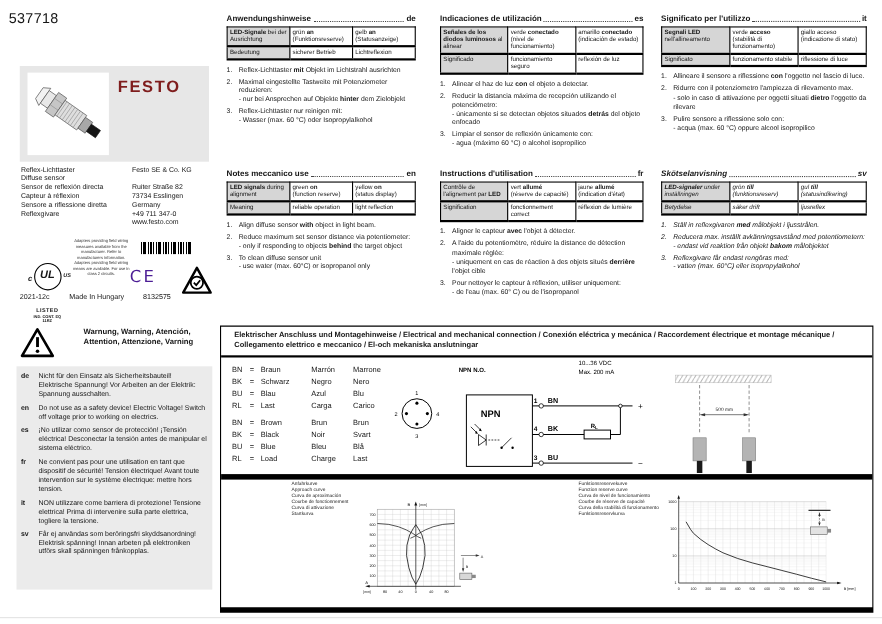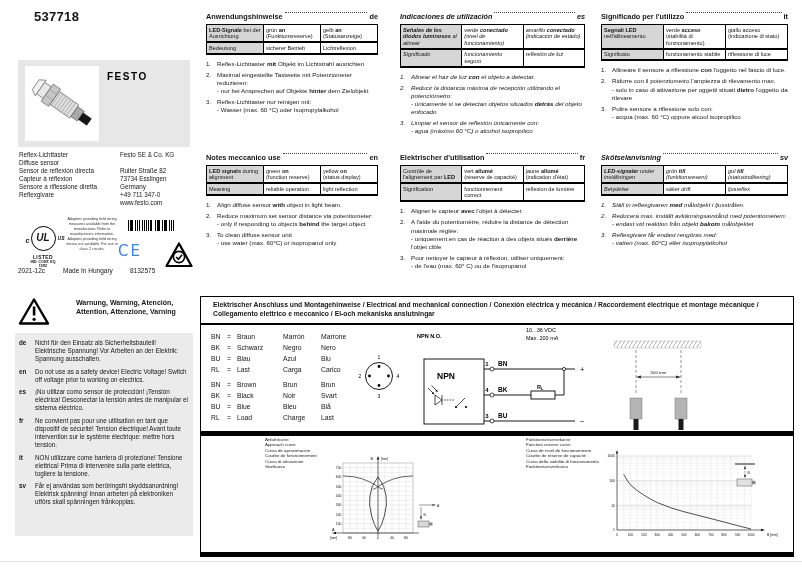--- a/index.html
+++ b/index.html
@@ -1,61 +1,61 @@
 <!DOCTYPE html>
 <html><head>
 <meta charset="utf-8">
 <style>
   html,body{margin:0;padding:0;background:#fff;}
   .page{position:relative;width:802px;height:567px;background:#fff;overflow:hidden;
         font-family:"Liberation Sans",sans-serif;color:#161616;}
 
   
-  .part-no{position:absolute;left:34px;top:9px;font-size:13px;font-weight:bold;letter-spacing:.3px;text-align:right;}
+  .part-no{position:absolute;left:8px;top:9px;font-size:13px;font-weight:normal;letter-spacing:.3px;text-align:right;}
   .model-no{position:absolute;left:18px;top:26px;font-size:14.5px;font-weight:bold;letter-spacing:.2px;}
   .product-box{position:absolute;left:18px;top:60px;width:172px;height:87px;background:#e7e7e7;}
   .product-img{position:absolute;left:7px;top:6px;width:74px;height:75px;background:#fff;}
-  .festo-logo{position:absolute;left:89px;top:11px;font-size:10px;font-weight:800;letter-spacing:1.5px;color:#000000;}
+  .festo-logo{position:absolute;left:89px;top:11px;font-size:15px;font-weight:800;letter-spacing:1.5px;color:#7f1d1d;}
   .names-block{position:absolute;left:19px;top:151px;font-size:6.3px;line-height:1.28;}
   .mfr-block{position:absolute;left:120px;top:151px;font-size:6.3px;line-height:1.28;}
   .mfr-addr{margin-top:8px;}
   .cert-row{position:absolute;left:18px;top:212px;width:174px;height:58px;}
   .ul-wrap{position:absolute;left:5px;top:11px;width:40px;text-align:center;}
-  .ul-circle{position:relative;margin:3px auto;width:23px;height:23px;border:1.4px solid #000;border-radius:50%;
+  .ul-circle{position:relative;margin:16px auto;width:23px;height:23px;border:1.4px solid #000;border-radius:50%;
              font-size:10px;font-weight:bold;font-style:italic;line-height:22px;}
   .ul-c{position:absolute;left:-6px;top:3px;font-size:7px;font-weight:bold;}
   .ul-us{position:absolute;right:-10px;bottom:1px;font-size:5px;font-weight:bold;}
   .ul-listed{font-size:5px;font-weight:bold;letter-spacing:.4px;margin-top:1px;}
   .ul-line{font-size:3.6px;font-weight:bold;}
   .ul-note{position:absolute;left:45px;top:5px;width:58px;font-size:3.7px;line-height:1.35;text-align:center;color:#333;}
   .barcode{position:absolute;left:110px;top:8px;width:46px;height:11px;
     background:repeating-linear-gradient(90deg,#000 0 1px,#fff 1px 2px,#000 2px 3.5px,#fff 3.5px 4.2px,#000 4.2px 5px,#fff 5px 6.8px);}
-  .ce-mark{position:absolute;left:100px;top:30px;font-family:"DejaVu Sans",sans-serif;font-size:15px;letter-spacing:2px;color:#3b82f6;}
+  .ce-mark{position:absolute;left:100px;top:30px;font-family:"DejaVu Sans",sans-serif;font-size:15px;letter-spacing:2px;color:#4c1d95;}
   .rcm-mark{position:absolute;left:146px;top:29px;}
   .meta-row{position:absolute;left:18px;top:267px;width:174px;font-size:6.5px;}
   .meta-row span{position:absolute;top:0;white-space:nowrap;}
   .meta-rev{left:0;}  .meta-origin{left:45px;}  .meta-doc{left:112px;}
   .warn-head{position:absolute;left:18px;top:297px;width:174px;}
   .warn-tri{position:absolute;left:0;top:0;}
   .warn-title{position:absolute;left:58px;top:1px;font-size:7px;font-weight:bold;line-height:1.35;}
   .warn-box{position:absolute;left:15px;top:333px;width:178px;height:203px;background:#ebebeb;
             padding:6px 5px 4px 4px;box-sizing:border-box;}
   .warn-row{display:flex;margin-bottom:4.5px;font-size:6.3px;line-height:1.28;}
   .warn-lang{flex:0 0 16px;font-weight:bold;}
   .warn-text{flex:1;}
 
   
   .instr{position:absolute;}
   .sec0{left:206px;top:12px;width:172px;}
   .sec1{left:206px;top:153px;width:172px;}
-  .sec2{left:400px;top:12px;width:185px;font-style:italic;}
+  .sec2{left:400px;top:12px;width:185px;}
   .sec3{left:400px;top:153px;width:185px;}
   .sec4{left:601px;top:12px;width:187px;}
   .sec5{left:601px;top:153px;width:187px;font-style:italic;}
-  .instr-head{display:flex;align-items:flex-start;font-size:7.3px;font-weight:bold;margin-bottom:3px;}
+  .instr-head{display:flex;align-items:flex-end;font-size:7.3px;font-weight:bold;margin-bottom:3px;}
   .leader{flex:1;border-bottom:1.2px dotted #444;margin:0 2px 1.5px 2px;}
   .led-table{width:100%;border-collapse:collapse;table-layout:fixed;font-size:5.6px;line-height:1.18;}
   .led-table td{border-left:1px solid #000;border-right:1px solid #000;border-bottom:2px solid #000;
                 padding:1.5px 2px;vertical-align:top;}
   .led-table tr:first-child td{border-top:1px solid #000;}
   .led-table .lbl{background:#d6d6d6;}
   .steps{margin:5px 0 0 0;padding:0;list-style:none;counter-reset:step;font-size:6.2px;line-height:1.3;}
   .steps li{position:relative;padding-left:11px;margin-bottom:3px;counter-increment:step;}
   .steps li::before{content:counter(step) ".";position:absolute;left:0;}
 
@@ -281,21 +281,21 @@
     </table>
     <ol class="steps">
       <li>Alinear el haz de luz <b>con</b> el objeto a detectar.</li>
       <li>Reducir la distancia máxima de recepción utilizando el potenciómetro:<br>- únicamente si se detectan objetos situados <b>detrás</b> del objeto enfocado</li>
       <li>Limpiar el sensor de reflexión únicamente con:<br>- agua (máximo 60 °C) o alcohol isopropílico</li>
     </ol>
   </article>
 
   <article class="instr sec3">
     <header class="instr-head">
-      <span>Elektrischer d'utilisation</span>
+      <span>Instructions d'utilisation</span>
       <span class="leader"></span>
       <span>fr</span>
     </header>
     <table class="led-table">
       <tbody>
       <tr>
         <td class="lbl">Contrôle de l'alignement par <b>LED</b></td>
         <td>vert <b>allumé</b><br>(réserve de capacité)</td>
         <td>jaune <b>allumé</b><br>(indication d'état)</td>
       </tr>
@@ -308,21 +308,21 @@
     </table>
     <ol class="steps">
       <li>Aligner le capteur <b>avec</b> l'objet à détecter.</li>
       <li>A l'aide du potentiomètre, réduire la distance de détection maximale réglée:<br>- uniquement en cas de réaction à des objets situés <b>derrière</b> l'objet cible</li>
       <li>Pour nettoyer le capteur à réflexion, utiliser uniquement:<br>- de l'eau (max. 60° C) ou de l'isopropanol</li>
     </ol>
   </article>
 
   <article class="instr sec4">
     <header class="instr-head">
-      <span>Significado per l'utilizzo</span>
+      <span>Significato per l'utilizzo</span>
       <span class="leader"></span>
       <span>it</span>
     </header>
     <table class="led-table">
       <tbody>
       <tr>
         <td class="lbl"><b>Segnali LED</b> nell'allineamento</td>
         <td>verde <b>acceso</b><br>(stabilità di funzionamento)</td>
         <td>giallo acceso<br>(indicazione di stato)</td>
       </tr>

